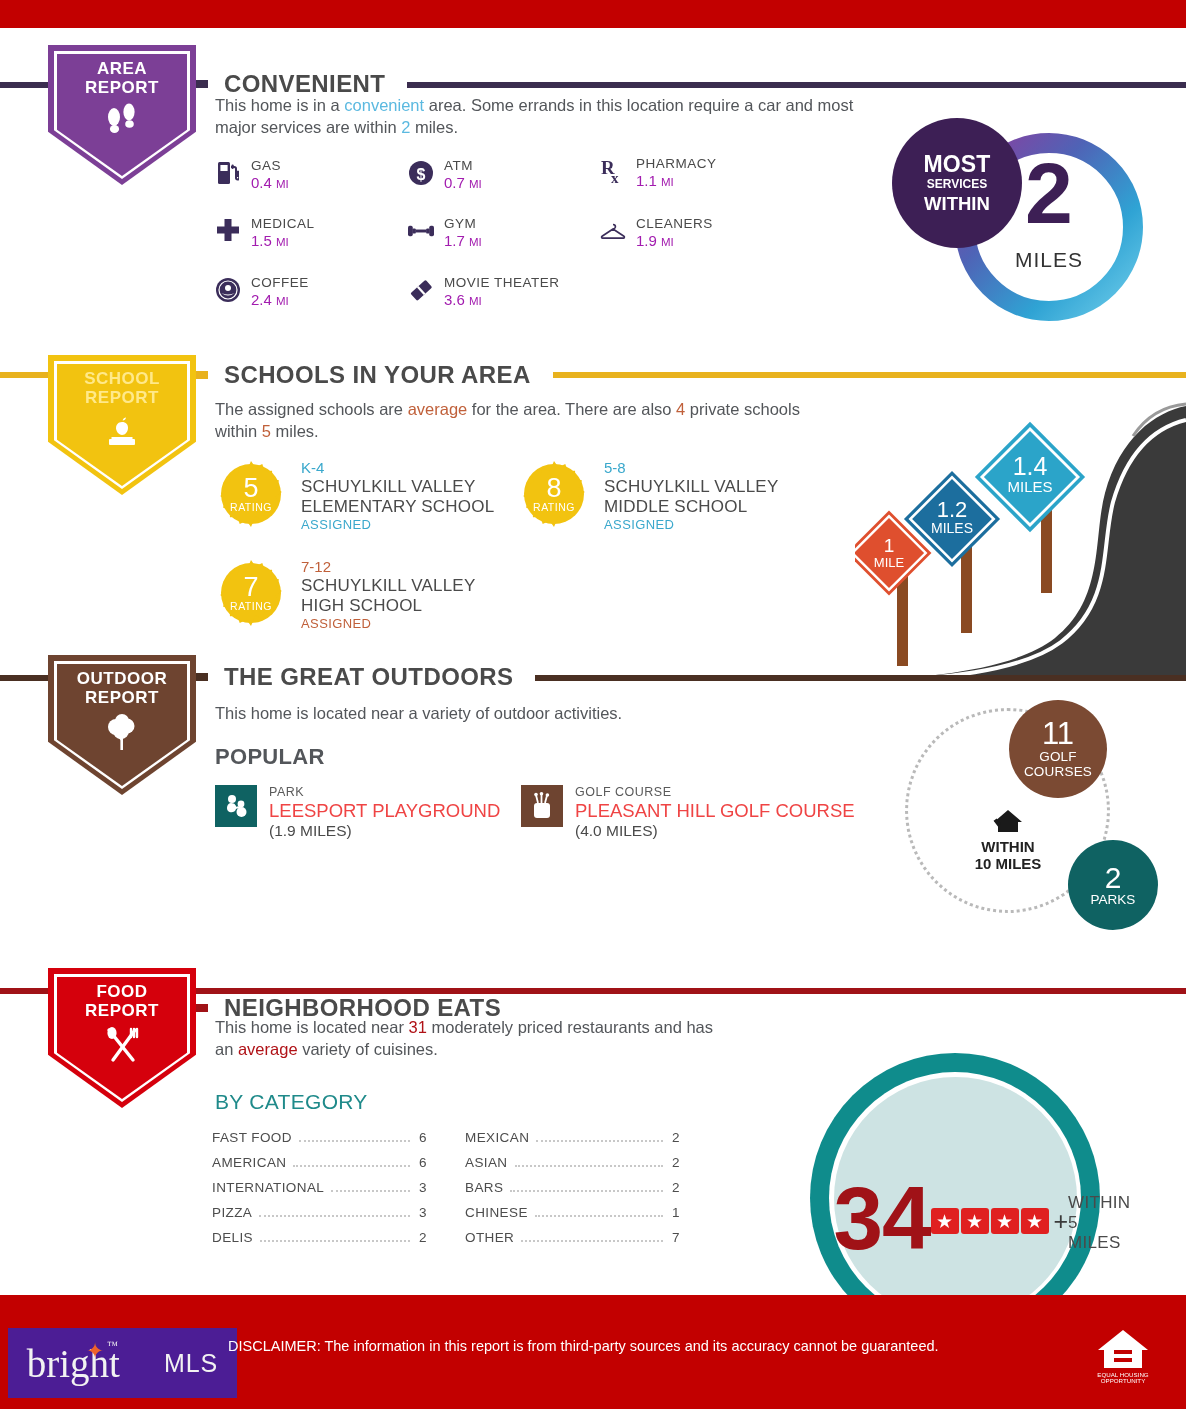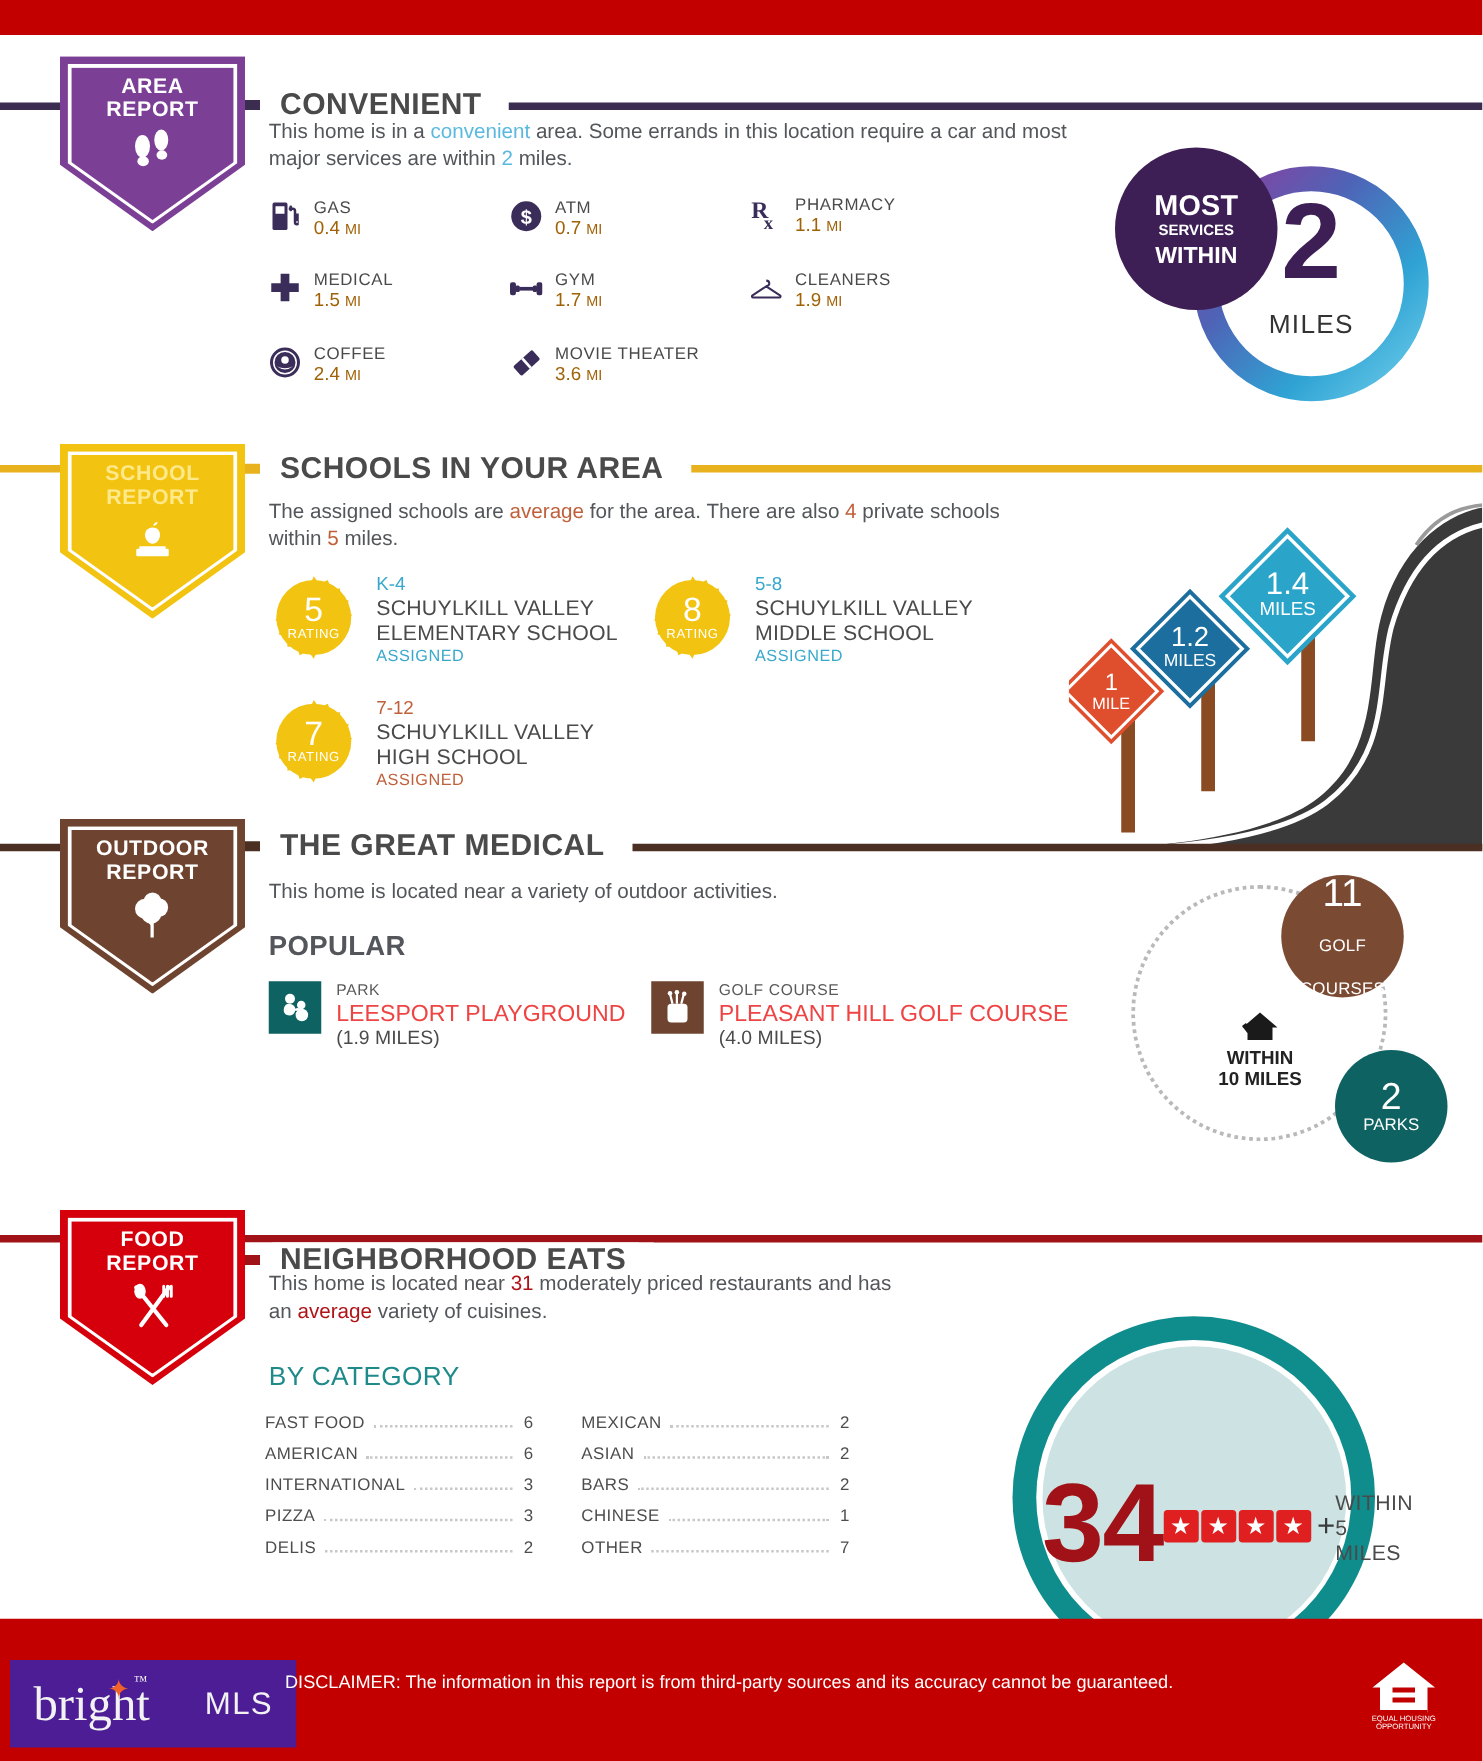--- a/index.html
+++ b/index.html
@@ -70,21 +70,21 @@
   
   .lead { position:absolute; font-size:16.5px; line-height:22px; color:#53565a; width:640px; }
   .hl-blue { color:#5bb9e0; }
   .hl-orange { color:#c0603a; }
   .hl-red { color:#b01217; }
 
   
   .amen { position:absolute; display:flex; align-items:flex-start; gap:10px; }
   .amen .ic { width:26px; height:30px; display:flex; align-items:center; justify-content:center; color:#3b2d5a; flex:0 0 26px;}
   .amen .tx .n { font-size:13.5px; letter-spacing:.5px; color:#4a4a4a; line-height:16px; }
-  .amen .tx .d { font-size:15px; color:#a16207; line-height:18px; }
+  .amen .tx .d { font-size:15px; color:#a21caf; line-height:18px; }
   .amen .tx .d .u { font-size:11.5px; }
 
   
   .donut-wrap { position:absolute; left:950px; top:128px; width:198px; height:198px; }
   .badge-circle {
     position:absolute; left:-58px; top:-10px; width:130px; height:130px; border-radius:50%;
     background:#3d1f55; color:#fff; display:flex; flex-direction:column;
     align-items:center; justify-content:center; z-index:4; text-align:center;
   }
   .badge-circle .l1{font-size:23px;font-weight:bold;line-height:22px;letter-spacing:.2px;text-align:right;}
@@ -115,21 +115,21 @@
   .odr .sq { width:42px; height:42px; flex:0 0 42px; display:flex; align-items:center; justify-content:center;}
   .odr .t1 { font-size:12.5px; color:#5a5a5a; letter-spacing:.5px; line-height:15px;}
   .odr .t2 { font-size:18.5px; color:#ef4444; line-height:21px;}
   .odr .t3 { font-size:15.5px; color:#4a4a4a; line-height:19px;}
 
   .circ-dia { position:absolute; left:905px; top:700px; width:255px; height:235px;}
   .dot-circle { position:absolute; left:0; top:8px; width:205px; height:205px; border-radius:50%;
     border:3px dotted #b9b9b9; }
   .bub { position:absolute; border-radius:50%; color:#fff; display:flex; flex-direction:column;
     align-items:center; justify-content:center; text-align:center;}
-  .bub.golf { left:120px; top:0px; width:98px; height:98px; background:#7b4a33;justify-content:space-between;}
+  .bub.golf { left:104px; top:0px; width:98px; height:98px; background:#7b4a33;}
   .bub.golf .n{font-size:31px;line-height:30px;}
   .bub.golf .s{font-size:13.5px;line-height:15px;letter-spacing:.2px;}
   .bub.parks { left:163px; top:140px; width:90px; height:90px; background:#0f6262;}
   .bub.parks .n{font-size:30px;line-height:29px;}
   .bub.parks .s{font-size:13.5px;line-height:15px;}
   .within { position:absolute; left:48px; top:108px; width:110px; text-align:center;
     font-size:15px; font-weight:bold; color:#222; line-height:17px;}
 
   
   .bycat { position:absolute; font-size:21px; color:#1f8a8a; letter-spacing:.3px;}
@@ -471,21 +471,21 @@
       <circle cx="22" cy="8" r="7"></circle>
         <circle cx="21" cy="18" r="8"></circle>
       <rect x="20.4" y="18" width="2.6" height="19"></rect>
       <path d="M21.6 27 l-5-5 M22.4 24 l5-5" stroke="#fff" stroke-width="1.6"></path>
     </svg>
   </div>
 </div>
 
 <div class="title-wrap" style="left:196px; top:663px;">
   <div class="tick brown"></div>
-  <div class="sec-title">THE GREAT MEDICAL</div>
+  <div class="sec-title">THE GREAT OUTDOORS</div>
 </div>
 
 <div class="lead" style="left:215px; top:702px;">This home is located near a variety of outdoor activities.</div>
 
 <div class="popular" style="left:215px; top:744px;">POPULAR</div>
 
 <div class="odr" style="left:215px; top:785px;">
   <div class="sq" style="background:#0f6262;">
     <svg width="28" height="28" viewBox="0 0 28 28" fill="#fff">
       <circle cx="10" cy="7" r="4"></circle>

